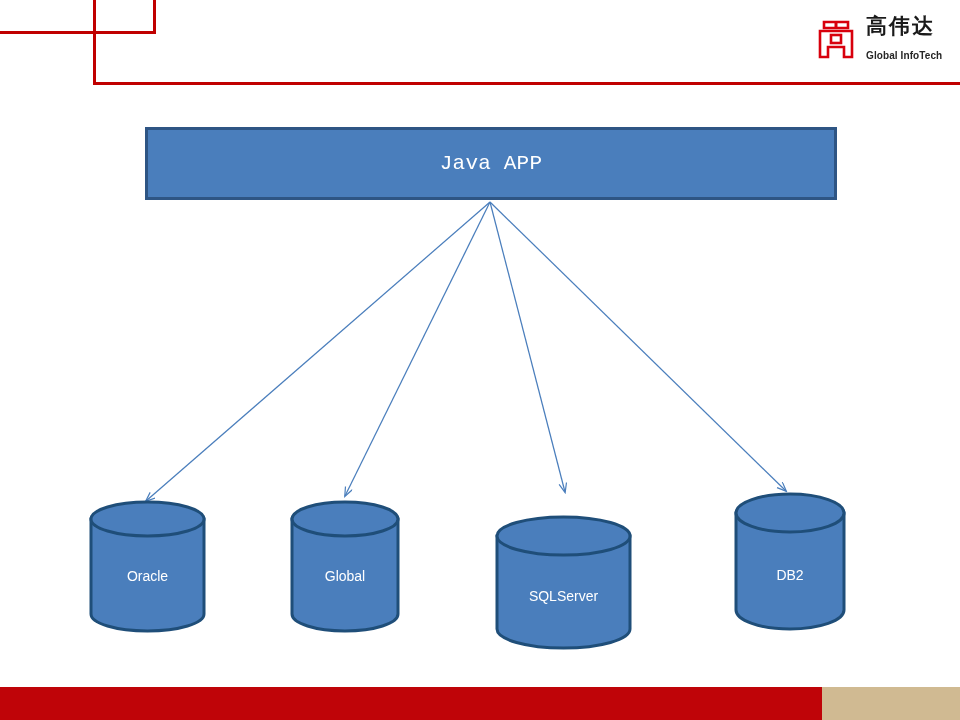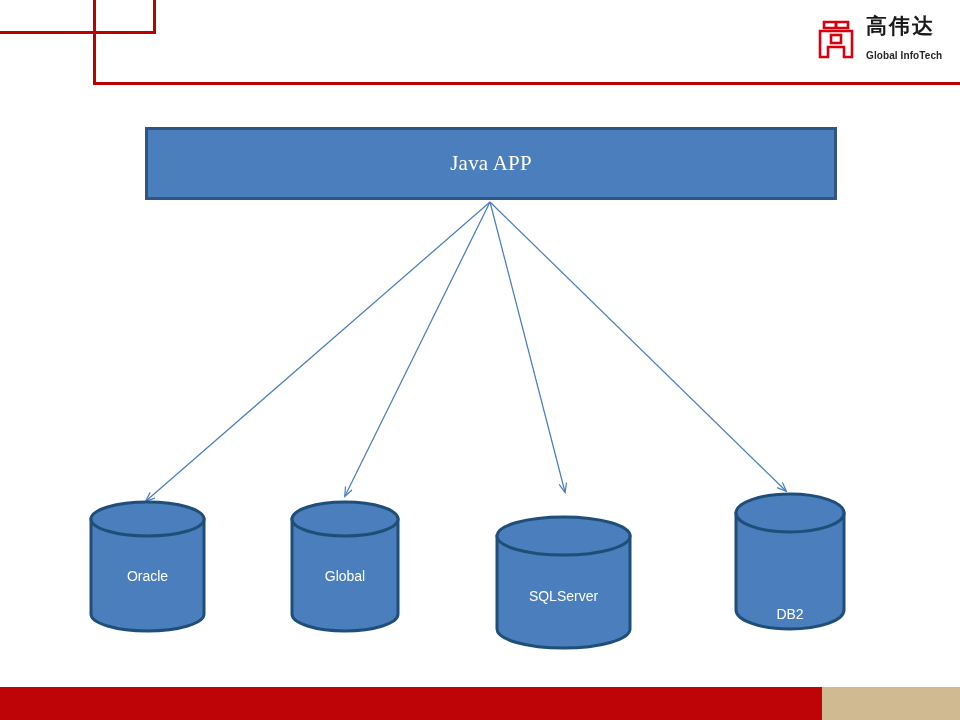--- a/index.html
+++ b/index.html
@@ -76,21 +76,21 @@
     background: #4a7ebc;
     border: 3px solid #2e5584;
     box-sizing: border-box;
     display: flex;
     align-items: center;
     justify-content: center;
   }
   #app-box-label {
     color: #ffffff;
     font-size: 21px;
-    font-family: Liberation Serif, serif;
+    font-family: Liberation Mono, monospace;
     letter-spacing: 0.2px;
   }
 
   
   #connectors {
     position: absolute;
     left: 0;
     top: 0;
     width: 960px;
     height: 720px;
@@ -196,19 +196,19 @@
       <ellipse cx="69.5" cy="21" rx="66.5" ry="19" fill="#4a7ebc" stroke="#1f4e79" stroke-width="3"></ellipse>
     </svg>
     <div class="db-label" style="top:73px;">SQLServer</div>
   </div>
 
   <div class="db" id="db-db2" style="left:733px; top:492px; width:114px; height:140px;">
     <svg width="114" height="140" viewBox="0 0 114 140">
       <path d="M3,21 L3,118 A54,19 0 0 0 111,118 L111,21 Z" fill="#4a7ebc" stroke="#1f4e79" stroke-width="3"></path>
       <ellipse cx="57" cy="21" rx="54" ry="19" fill="#4a7ebc" stroke="#1f4e79" stroke-width="3"></ellipse>
     </svg>
-    <div class="db-label" style="top:75px;margin-top:39px;">DB2</div>
+    <div class="db-label" style="top:75px;">DB2</div>
   </div>
 
   <div id="footer-red"></div>
   <div id="footer-tan"></div>
 
 </div>
 
 </body></html>

